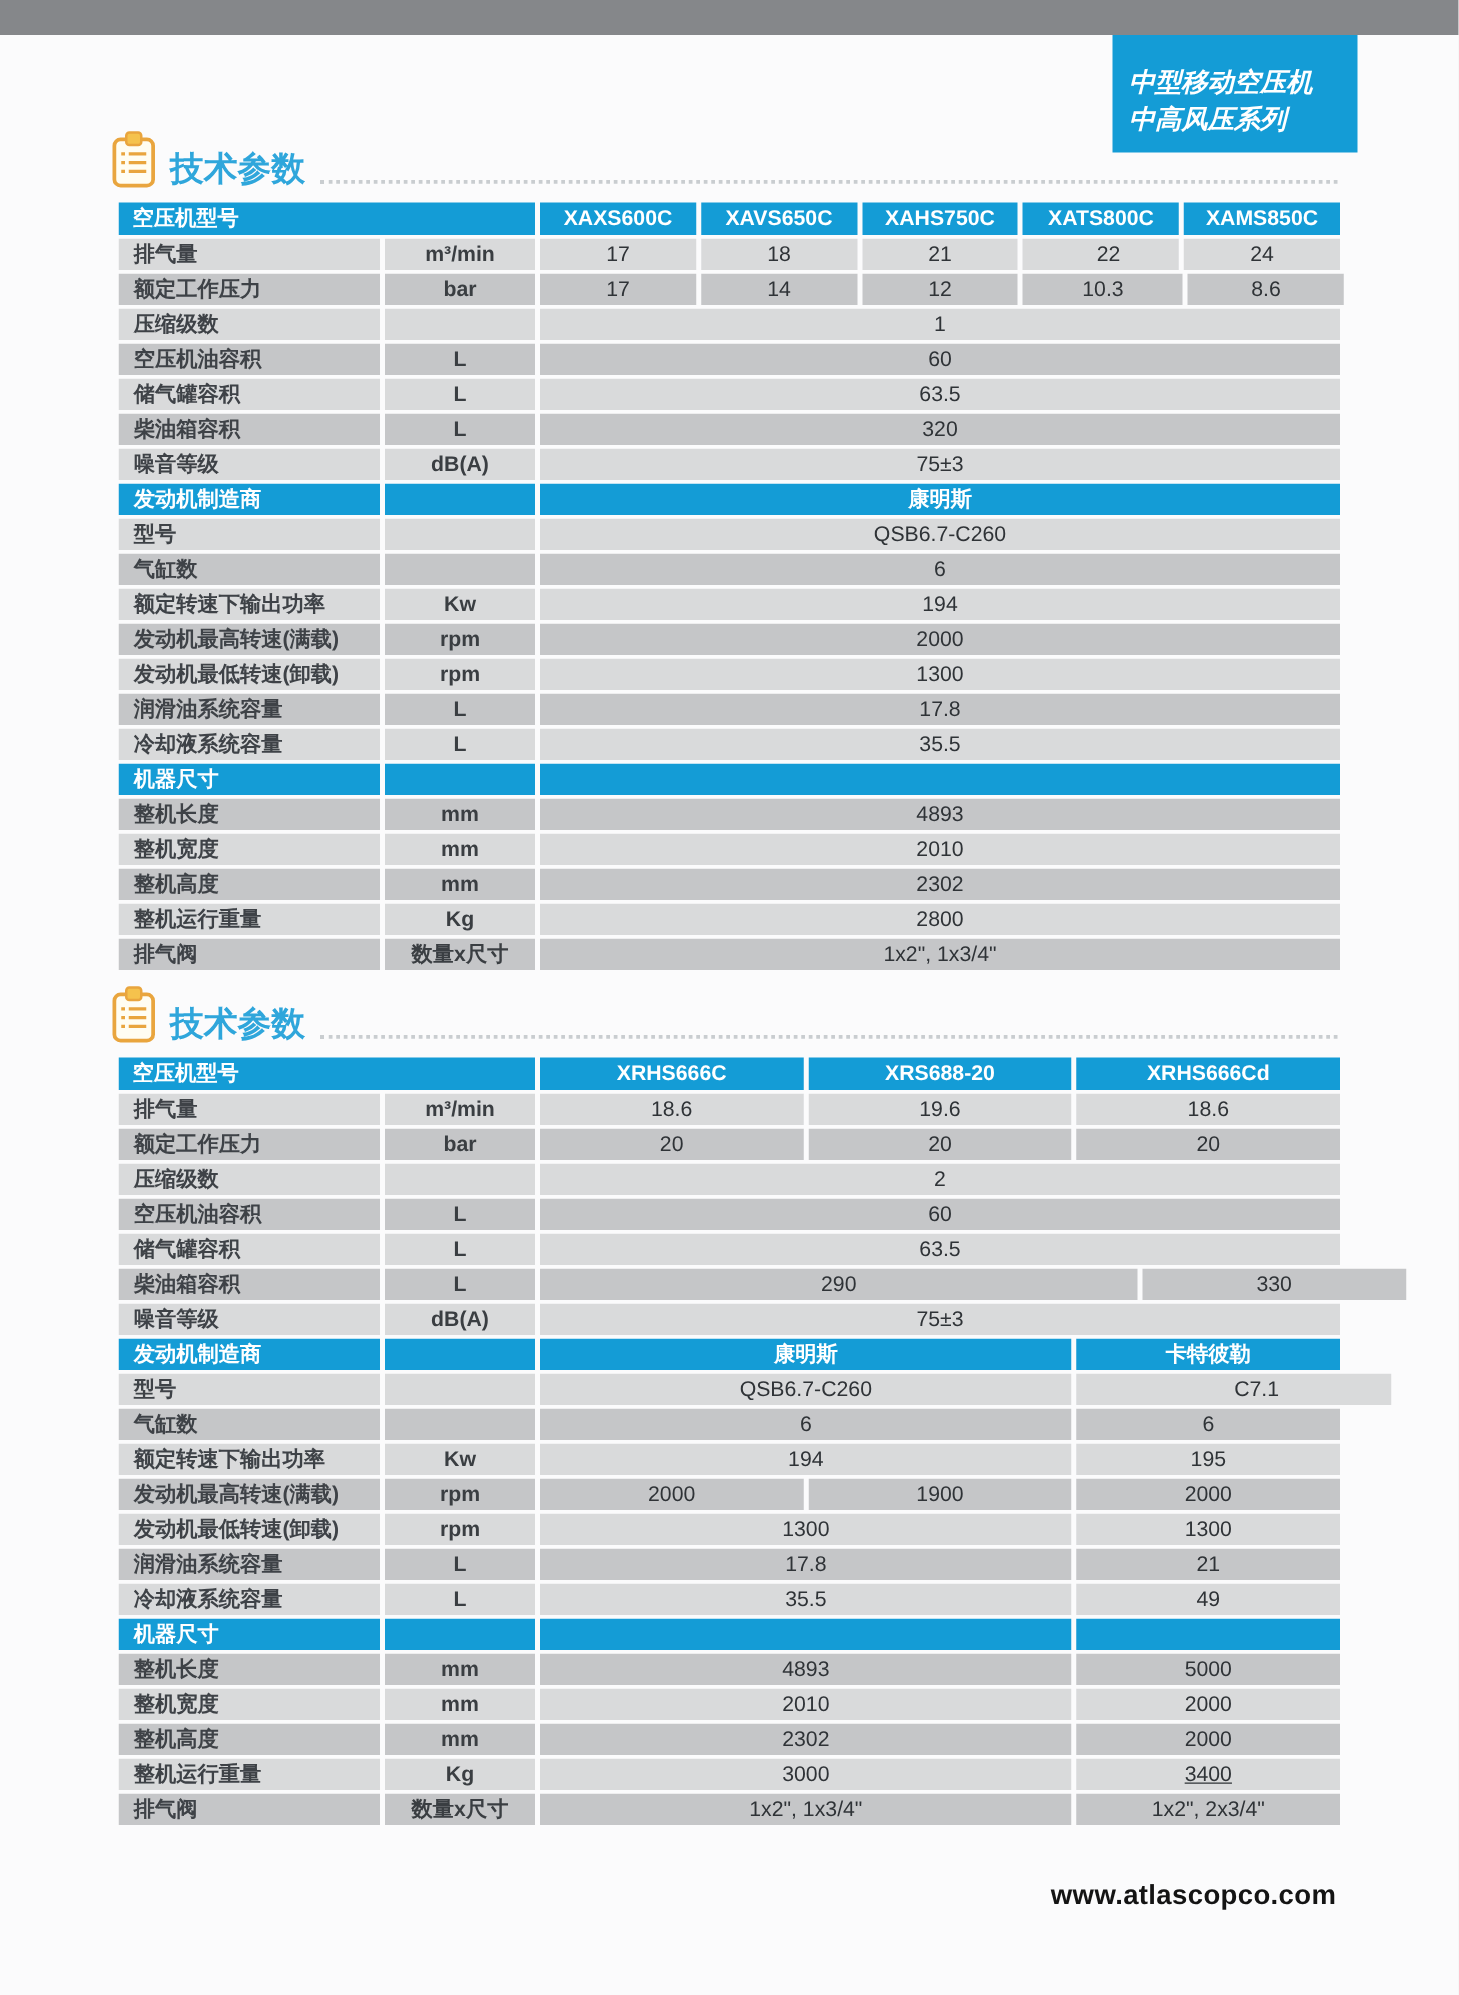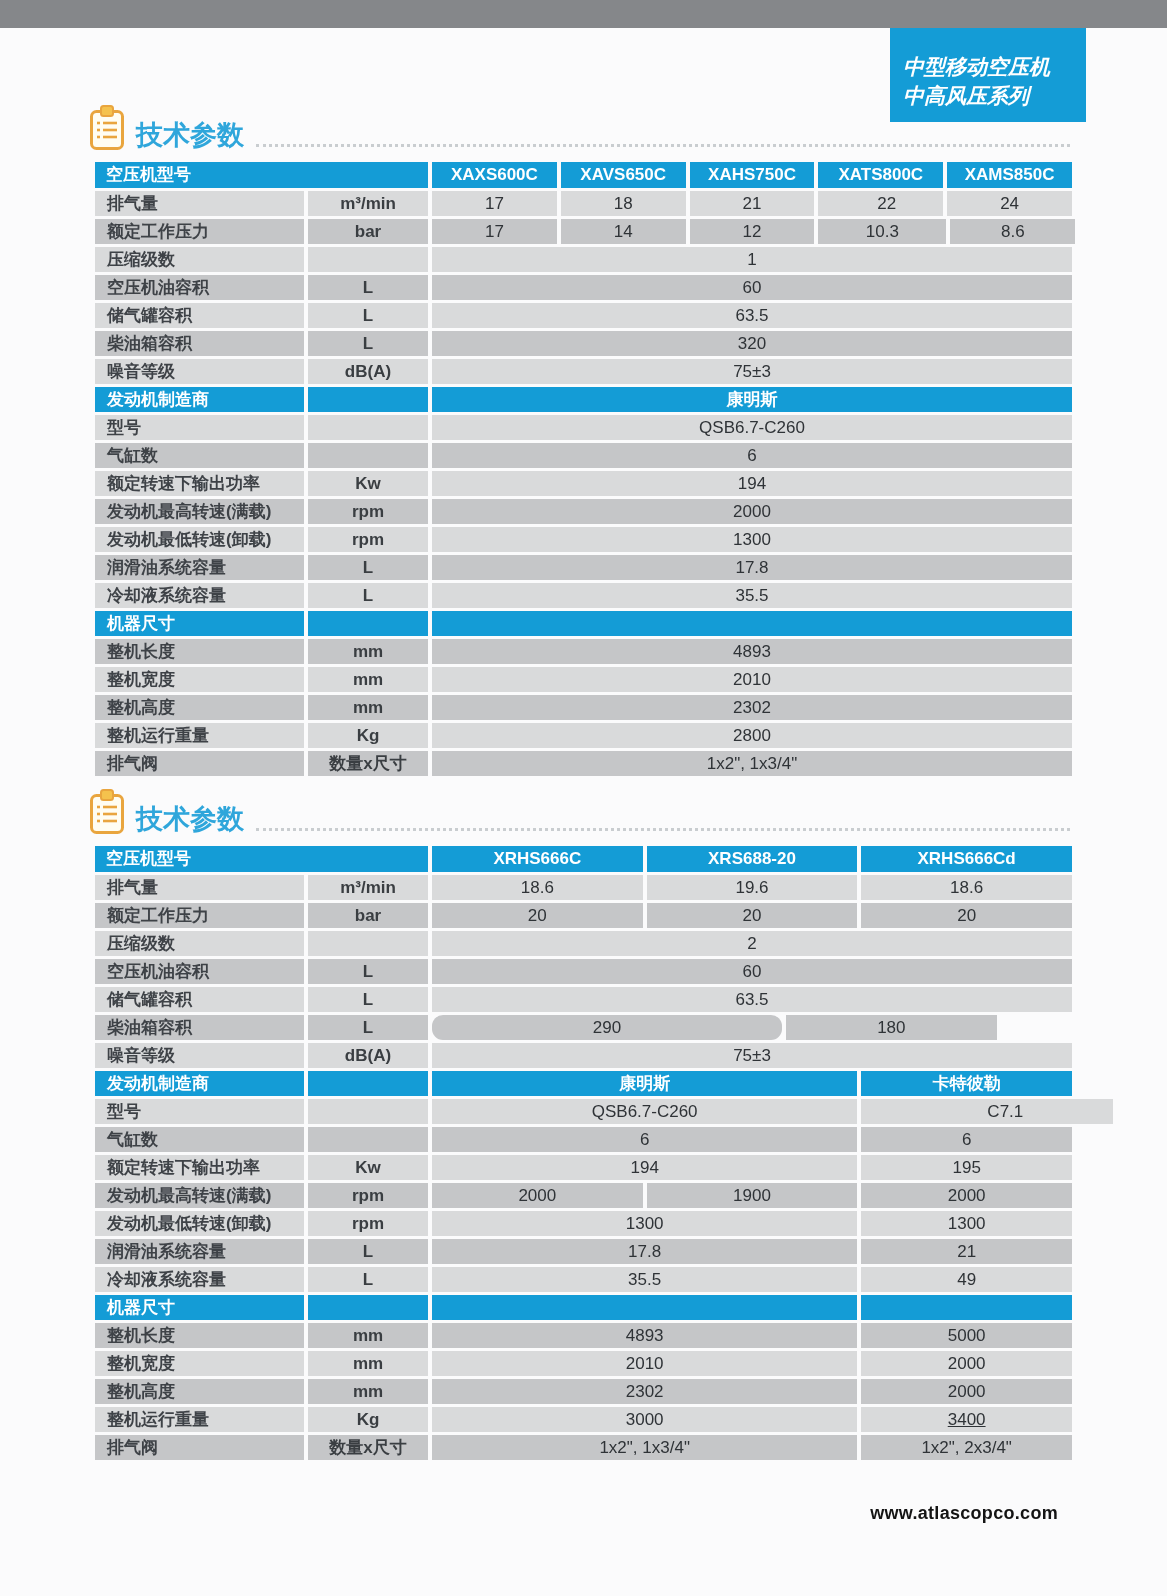--- a/index.html
+++ b/index.html
@@ -30,22 +30,22 @@
   .hlabel { text-align:left; padding-left:11px; }
   .model-cell, .value-cell, .unit-cell { text-align:center; }
   .light > div { background:var(--rowlight,#d9dadb); }
   .dark  > div { background:var(--rowdark,#c5c6c8); }
   .secrow > div { background:var(--blue,#149cd6); color:#fff; font-weight:bold; }
   .label-cell { text-align:left; padding-left:12px; font-weight:bold; color:#3e4247; }
   .secrow .label-cell { color:#fff; }
   .unit-cell { font-weight:bold; color:#3a3e42; }
   .value-cell { color:#2f3337; }
   .footer {
-    position:absolute; top:1503px; right:109px;
-    font-size:18px; font-weight:bold; color:#141414; letter-spacing:0.3px;
+    position:absolute; top:1503px; right:98px;
+    font-size:22px; font-weight:bold; color:#141414; letter-spacing:0.3px;
   }
 </style>
 </head>
 <body>
 
 <div class="page">
   <div class="topbar"></div>
 
   <div class="badge">
     <div>中型移动空压机</div>
@@ -239,22 +239,22 @@
           <div class="value-cell" style="width: 640px;">60</div>
         </div>
         <div class="row light">
           <div class="label-cell" style="width: 209px;">储气罐容积</div>
           <div class="unit-cell" style="width: 120px;">L</div>
           <div class="value-cell" style="width: 640px;">63.5</div>
         </div>
         <div class="row dark">
           <div class="label-cell" style="width: 209px;">柴油箱容积</div>
           <div class="unit-cell" style="width: 120px;">L</div>
-          <div class="value-cell" style="width: 350px; border-radius: 11px;">290</div>
-          <div class="value-cell" style="width: 210.667px;">180</div>
+          <div class="value-cell" style="width: 478px;">290</div>
+          <div class="value-cell" style="width: 210.667px;">330</div>
         </div>
         <div class="row light">
           <div class="label-cell" style="width: 209px;">噪音等级</div>
           <div class="unit-cell" style="width: 120px;">dB(A)</div>
           <div class="value-cell" style="width: 640px;">75±3</div>
         </div>
         <div class="row secrow">
           <div class="label-cell" style="width: 209px;">发动机制造商</div>
           <div class="unit-cell" style="width: 120px;"></div>
           <div class="value-cell" style="width: 425.333px;">康明斯</div>

